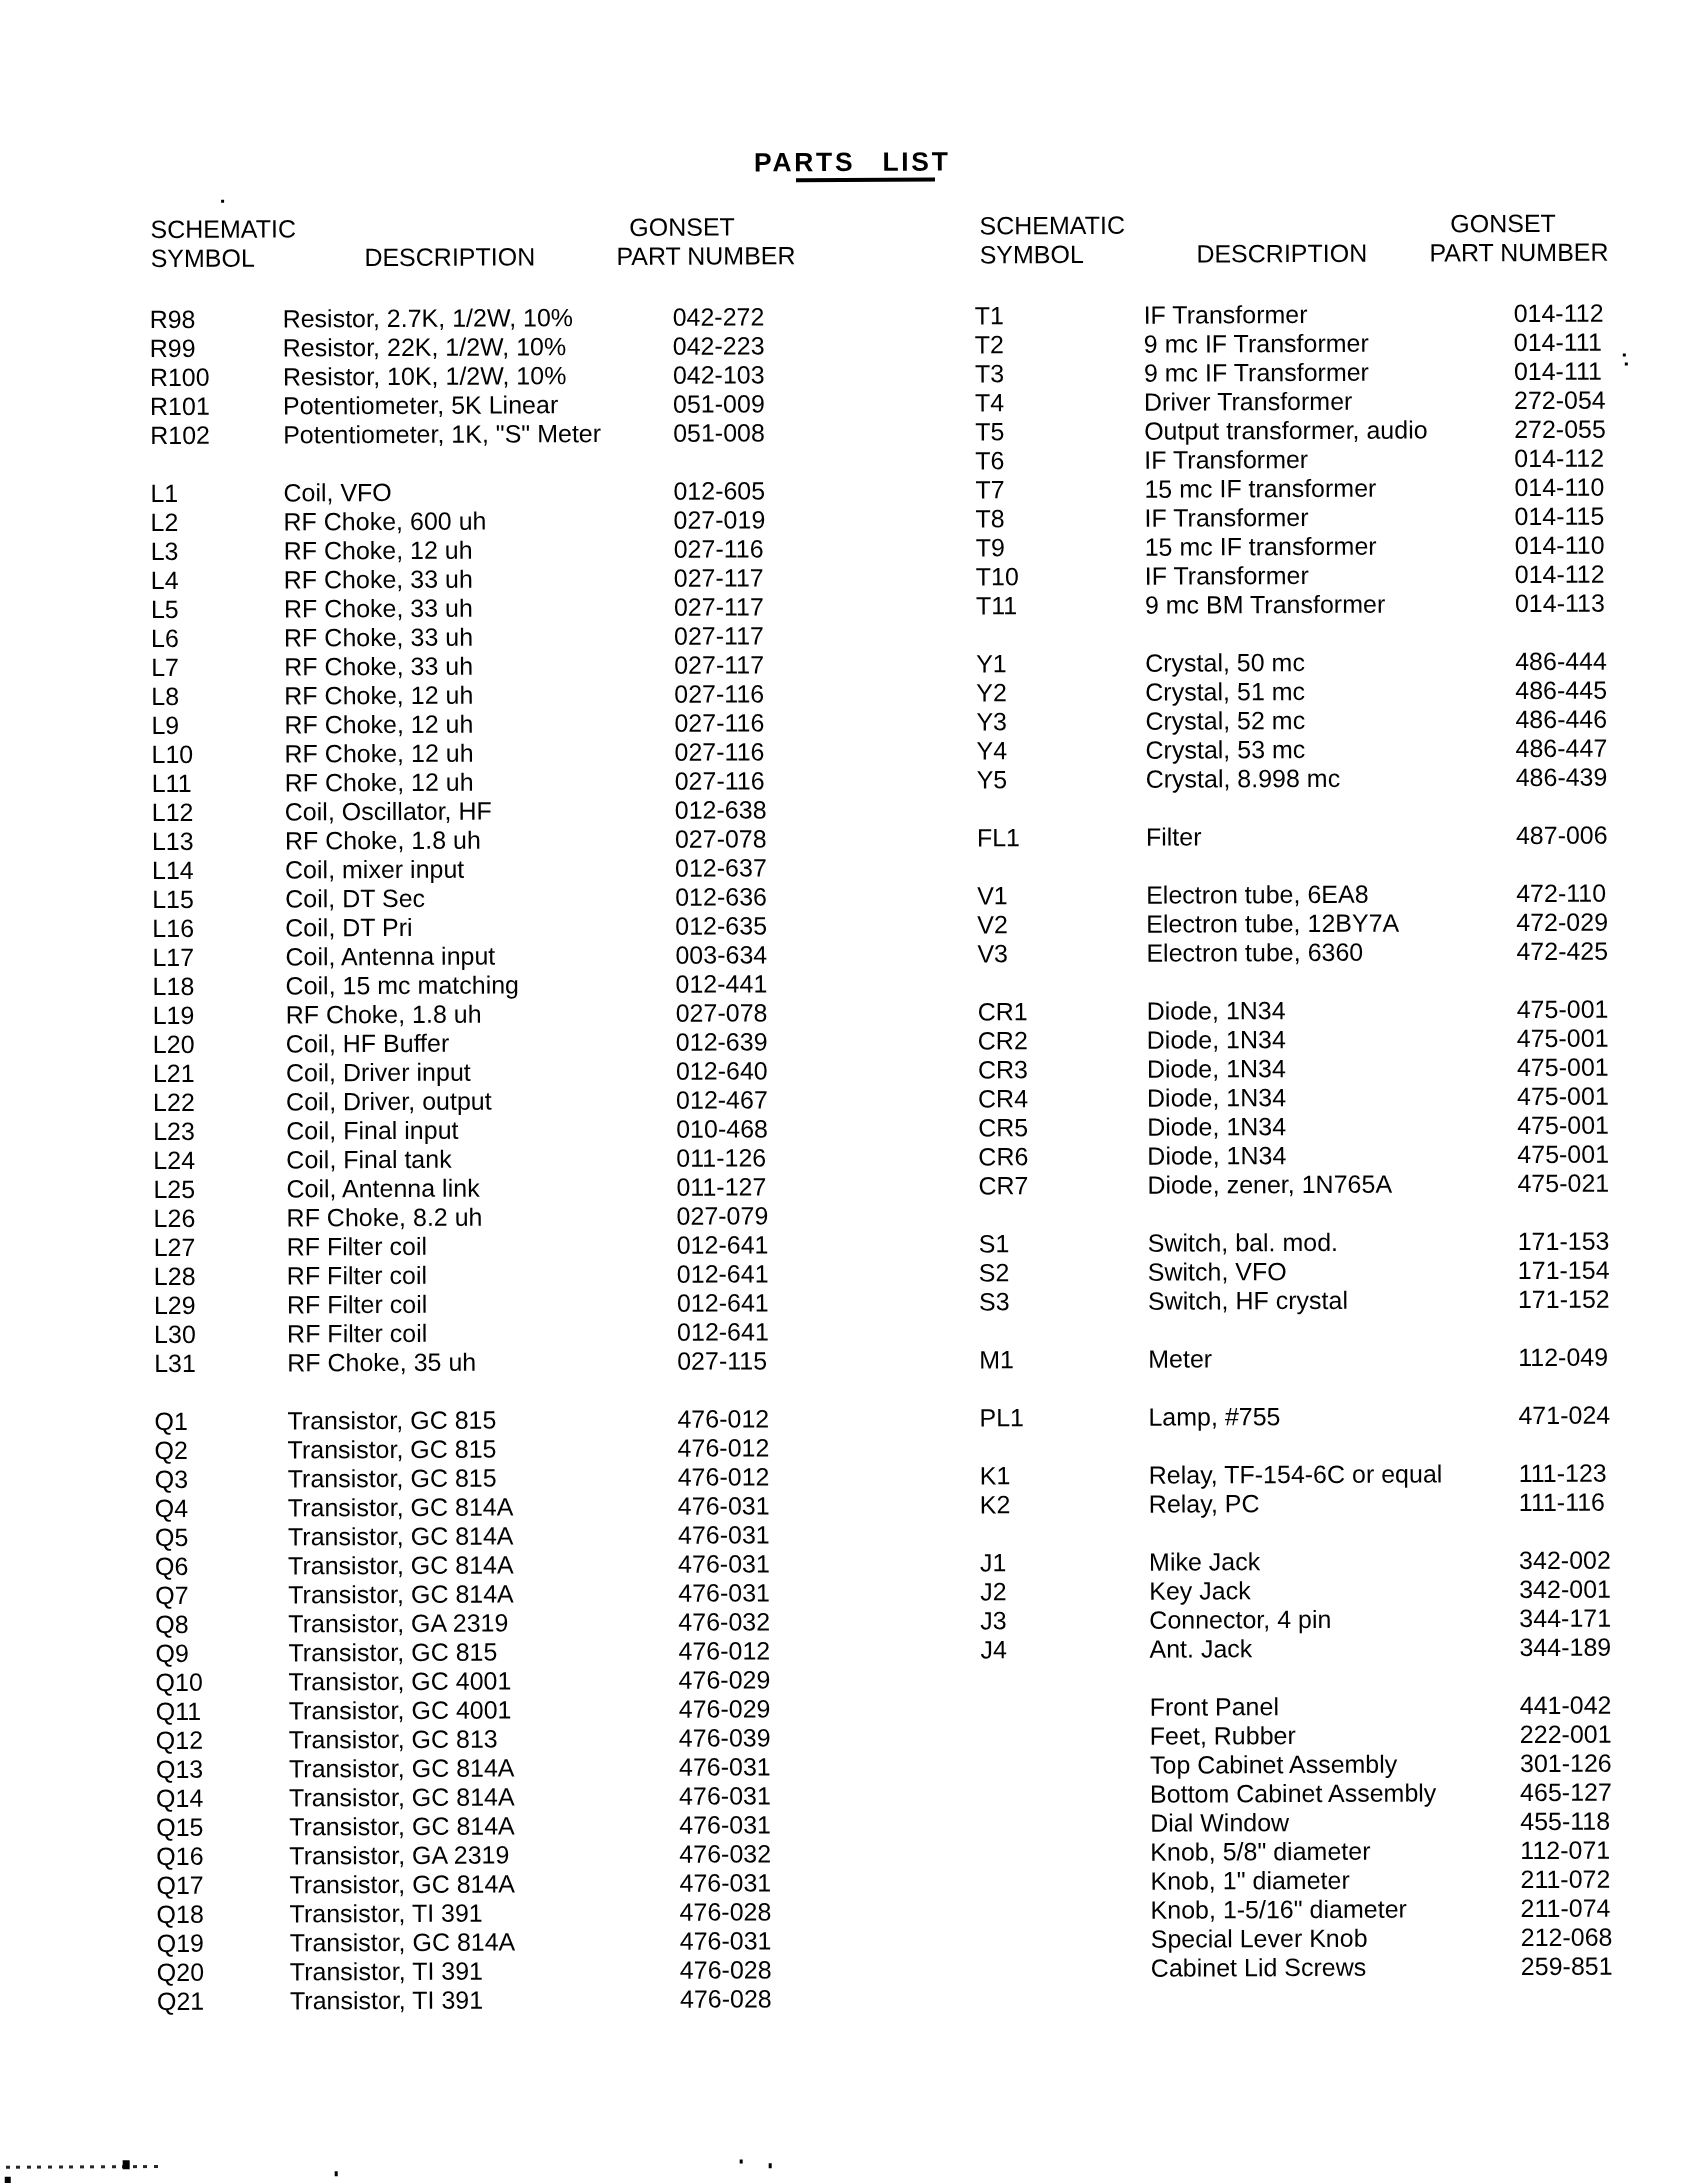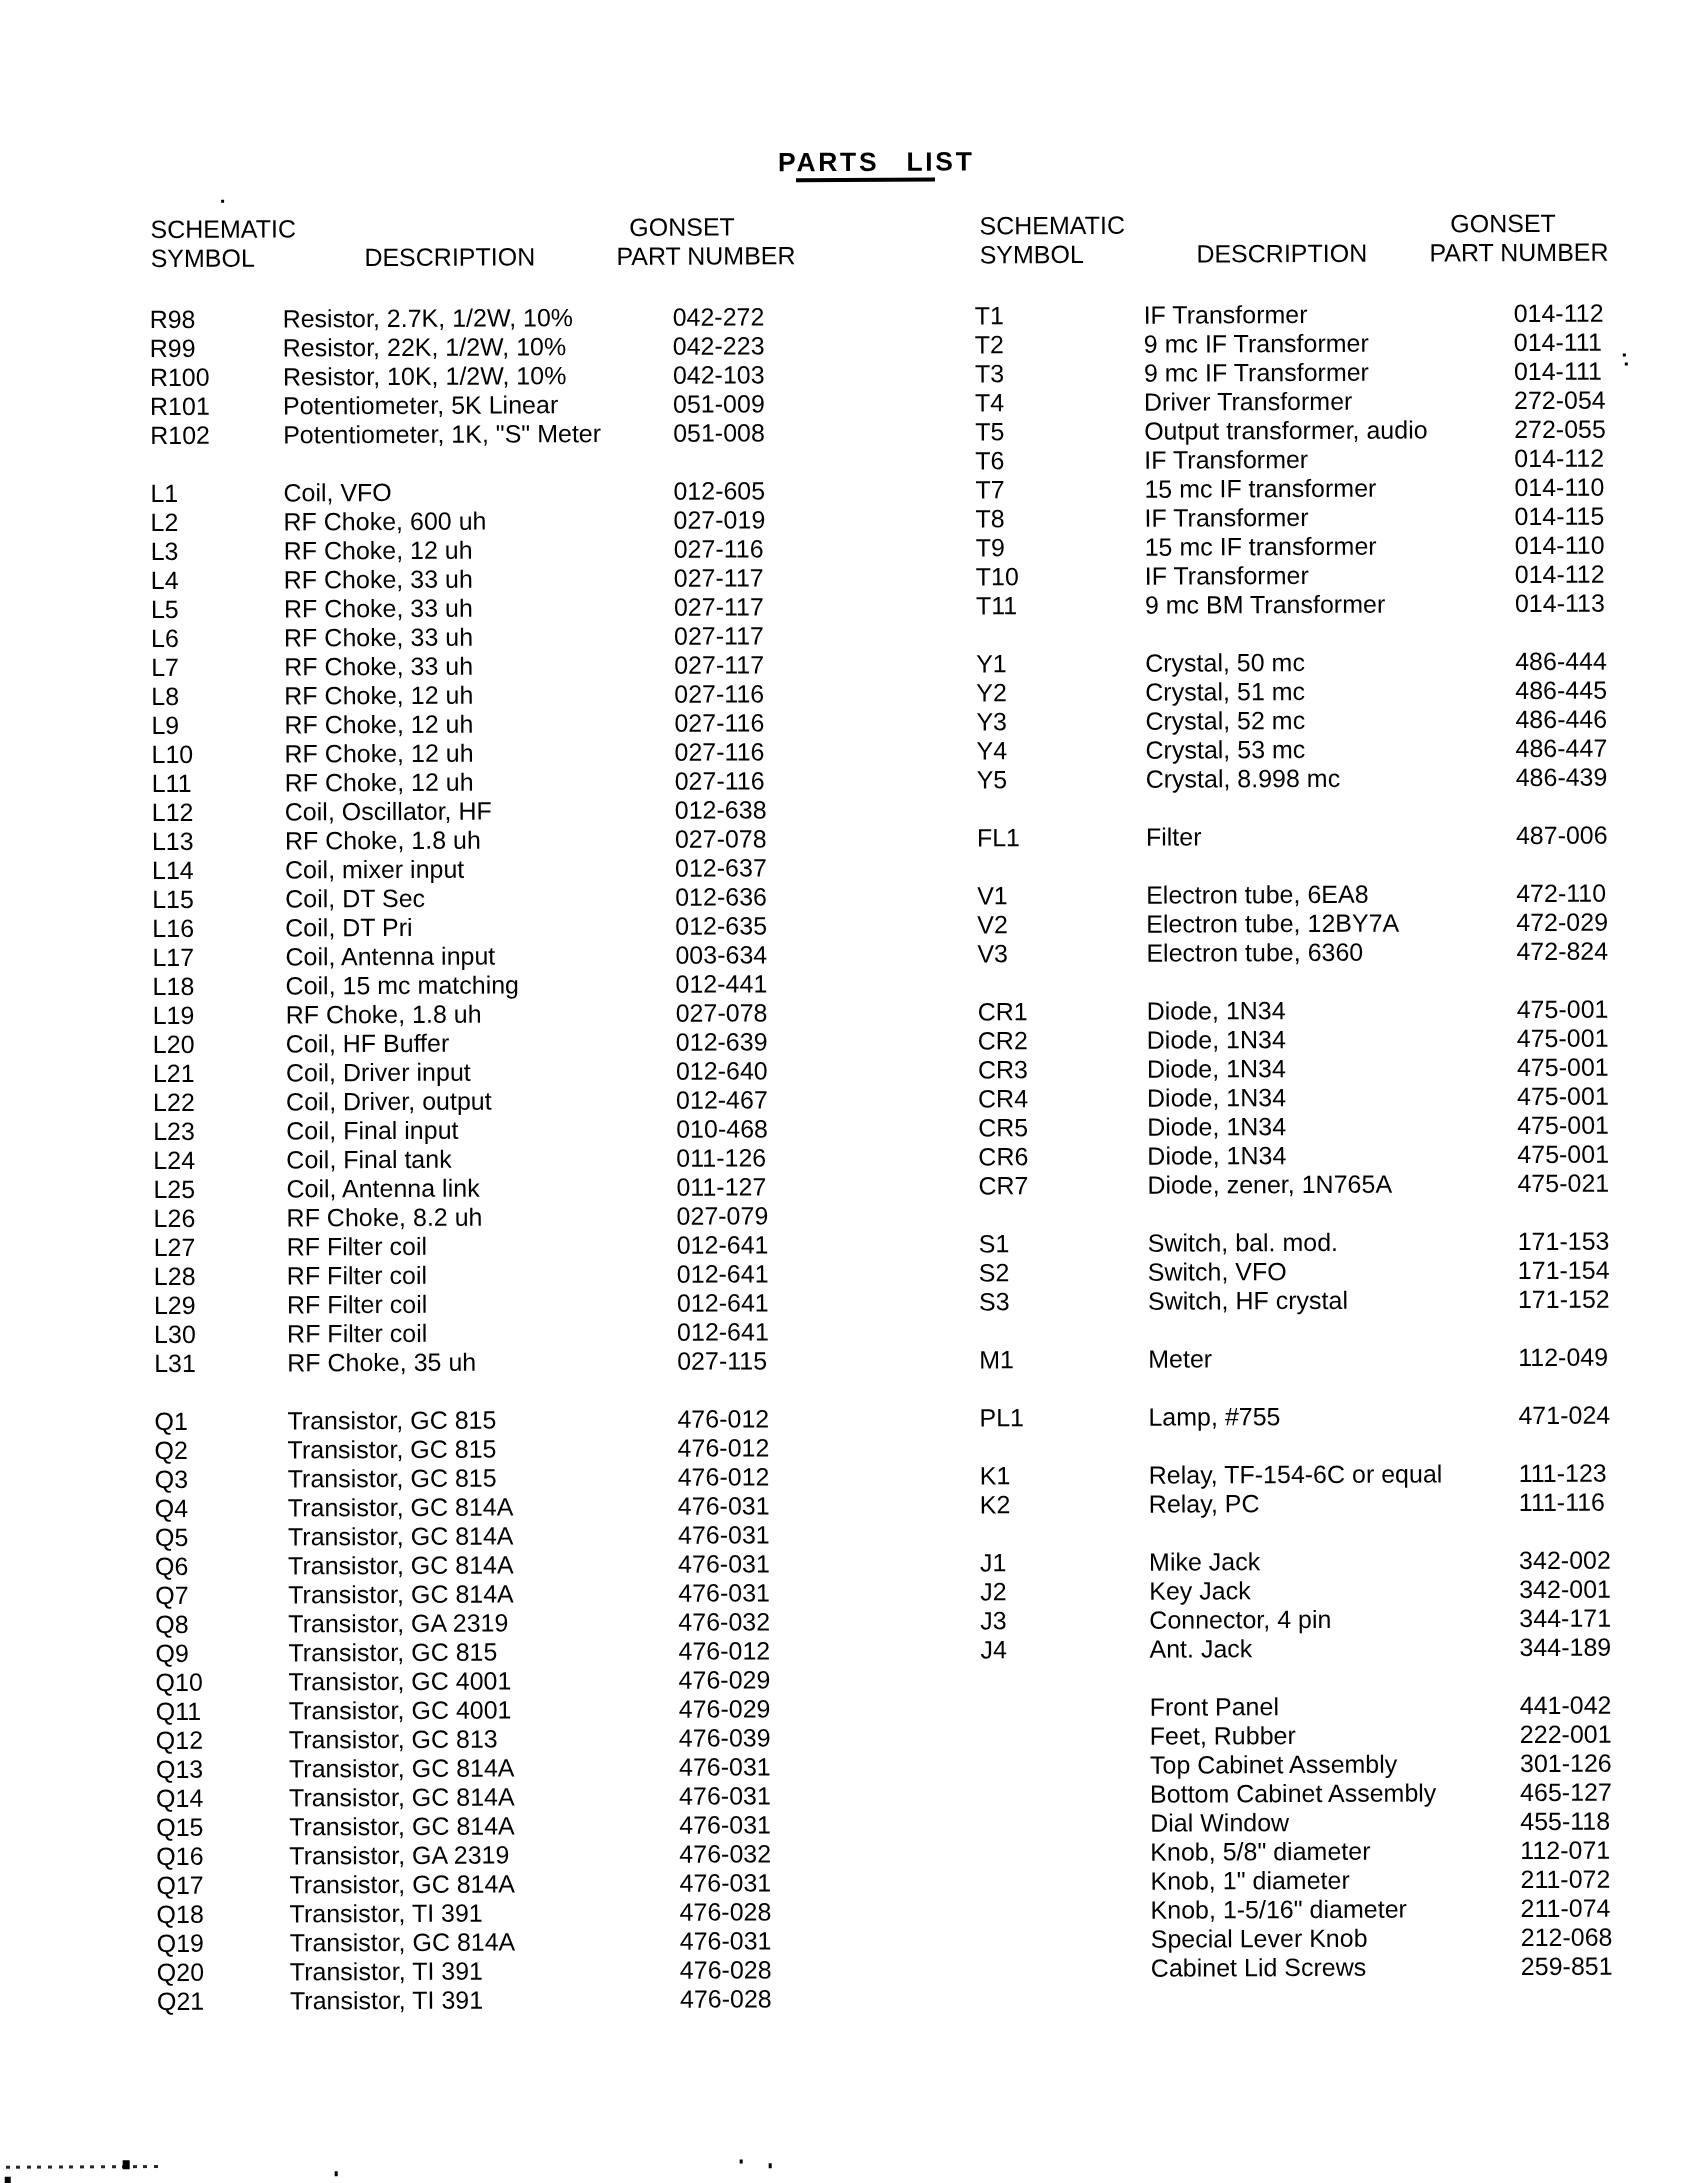--- a/index.html
+++ b/index.html
@@ -17,21 +17,21 @@
     -webkit-font-smoothing: antialiased;
   }
   .page {
     position: absolute;
     inset: 0;
     transform: rotate(-0.25deg);
     transform-origin: 50% 50%;
   }
   .doc-title {
     position: absolute;
-    left: 782px;
+    left: 758px;
     top: 147px;
     font-size: 26.5px;
     font-weight: bold;
     letter-spacing: 2.7px;
     word-spacing: 17px;
     white-space: nowrap;
   }
   .title-underline {
     position: absolute;
     left: 800px;
@@ -507,21 +507,21 @@
           <span class="cell c-part">472-110</span>
         </div>
         <div class="row">
           <span class="cell c-sym">V2</span>
           <span class="cell c-desc">Electron tube, 12BY7A</span>
           <span class="cell c-part">472-029</span>
         </div>
         <div class="row">
           <span class="cell c-sym">V3</span>
           <span class="cell c-desc">Electron tube, 6360</span>
-          <span class="cell c-part">472-824</span>
+          <span class="cell c-part">472-425</span>
         </div>
         <div class="spacer"></div>
         <div class="row">
           <span class="cell c-sym">CR1</span>
           <span class="cell c-desc">Diode, 1N34</span>
           <span class="cell c-part">475-001</span>
         </div>
         <div class="row">
           <span class="cell c-sym">CR2</span>
           <span class="cell c-desc">Diode, 1N34</span>

